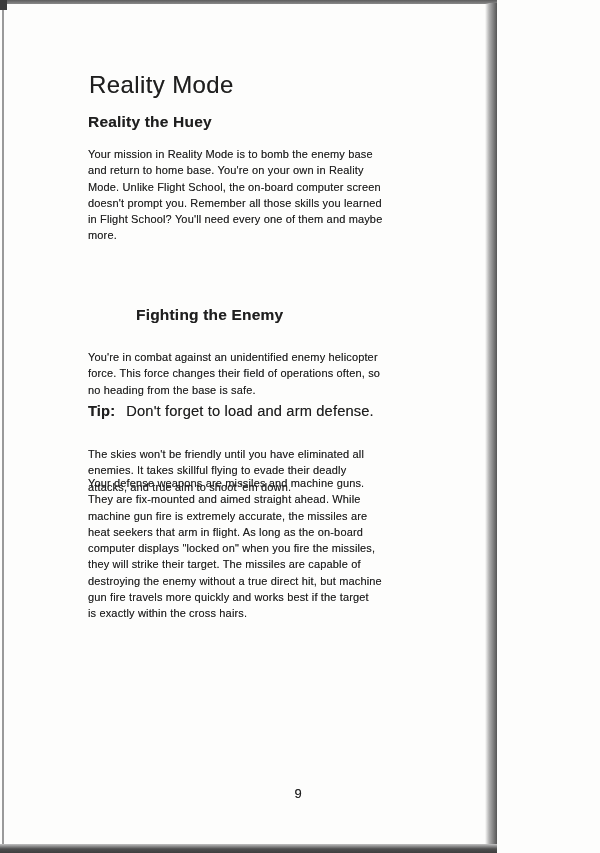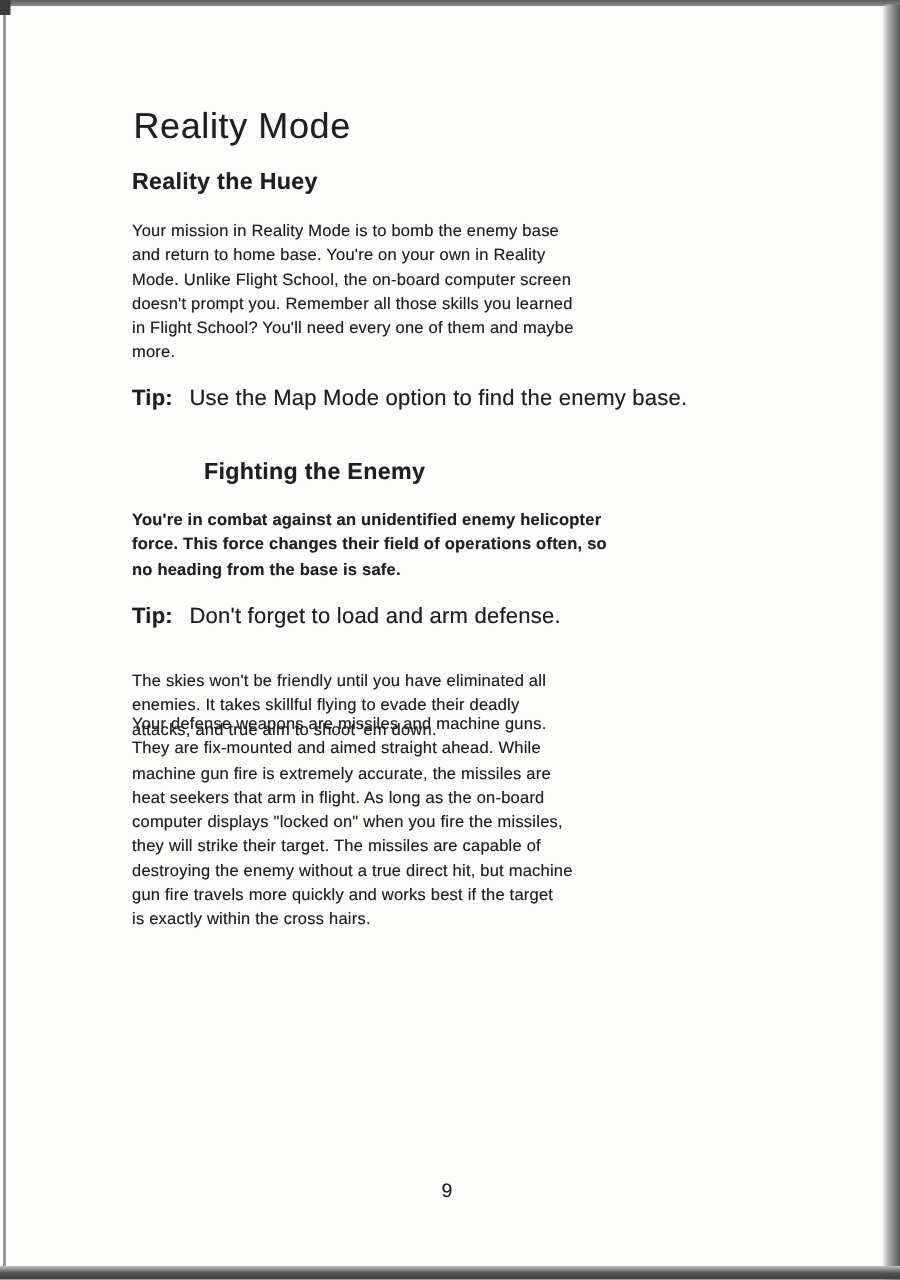--- a/index.html
+++ b/index.html
@@ -7,21 +7,21 @@
     padding: 0;
     width: 600px;
     height: 853px;
     overflow: hidden;
     background: #fdfdfc;
     font-family: "Liberation Sans", "DejaVu Sans", sans-serif;
   }
   .page {
     position: absolute;
     top: 0; left: 0;
-    width: 600px;
+    width: 497px;
     height: 853px;
     background: #fdfdfc;
   }
   
   .edge-top {
     position: absolute;
     top: 0; left: 6px; right: 0;
     height: 4px;
     background: linear-gradient(to bottom, #5d5d5d, #8a8a8a);
   }
@@ -70,21 +70,21 @@
   .para {
     position: absolute;
     left: 88px;
     width: 448px;
     font-size: 11px;
     line-height: 16.3px;
     letter-spacing: 0.15px;
     white-space: pre-line;
   }
   .para-1 { top: 146px; }
-  .para-2 { top: 339px; font-weight: bold; }
+  .para-2 { top: 349px; }
   .para-3 { top: 446px; }
   .para-4 { top: 475px; }
   .tip-line {
     position: absolute;
     left: 88px;
     width: 448px;
     font-size: 14.7px;
     letter-spacing: 0.15px;
   }
   .tip-1 { top: 258px; }
@@ -113,23 +113,20 @@
 
   <div class="section-heading heading-piloting ink">Reality the Huey</div>
 
   <div class="para para-1 ink">Your mission in Reality Mode is to bomb the enemy base
 and return to home base. You're on your own in Reality
 Mode. Unlike Flight School, the on-board computer screen
 doesn't prompt you. Remember all those skills you learned
 in Flight School? You'll need every one of them and maybe
 more.</div>
 
-  <div class="tip-line tip-1 ink">
-    <span class="tip-label">Tip:</span><span>Use the Map Mode option to find the enemy base.</span>
-  </div>
 
   <div class="section-heading heading-fighting ink">Fighting the Enemy</div>
 
   <div class="para para-2 ink">You're in combat against an unidentified enemy helicopter
 force. This force changes their field of operations often, so
 no heading from the base is safe.</div>
 
   <div class="tip-line tip-2 ink">
     <span class="tip-label">Tip:</span><span>Don't forget to load and arm defense.</span>
   </div>

